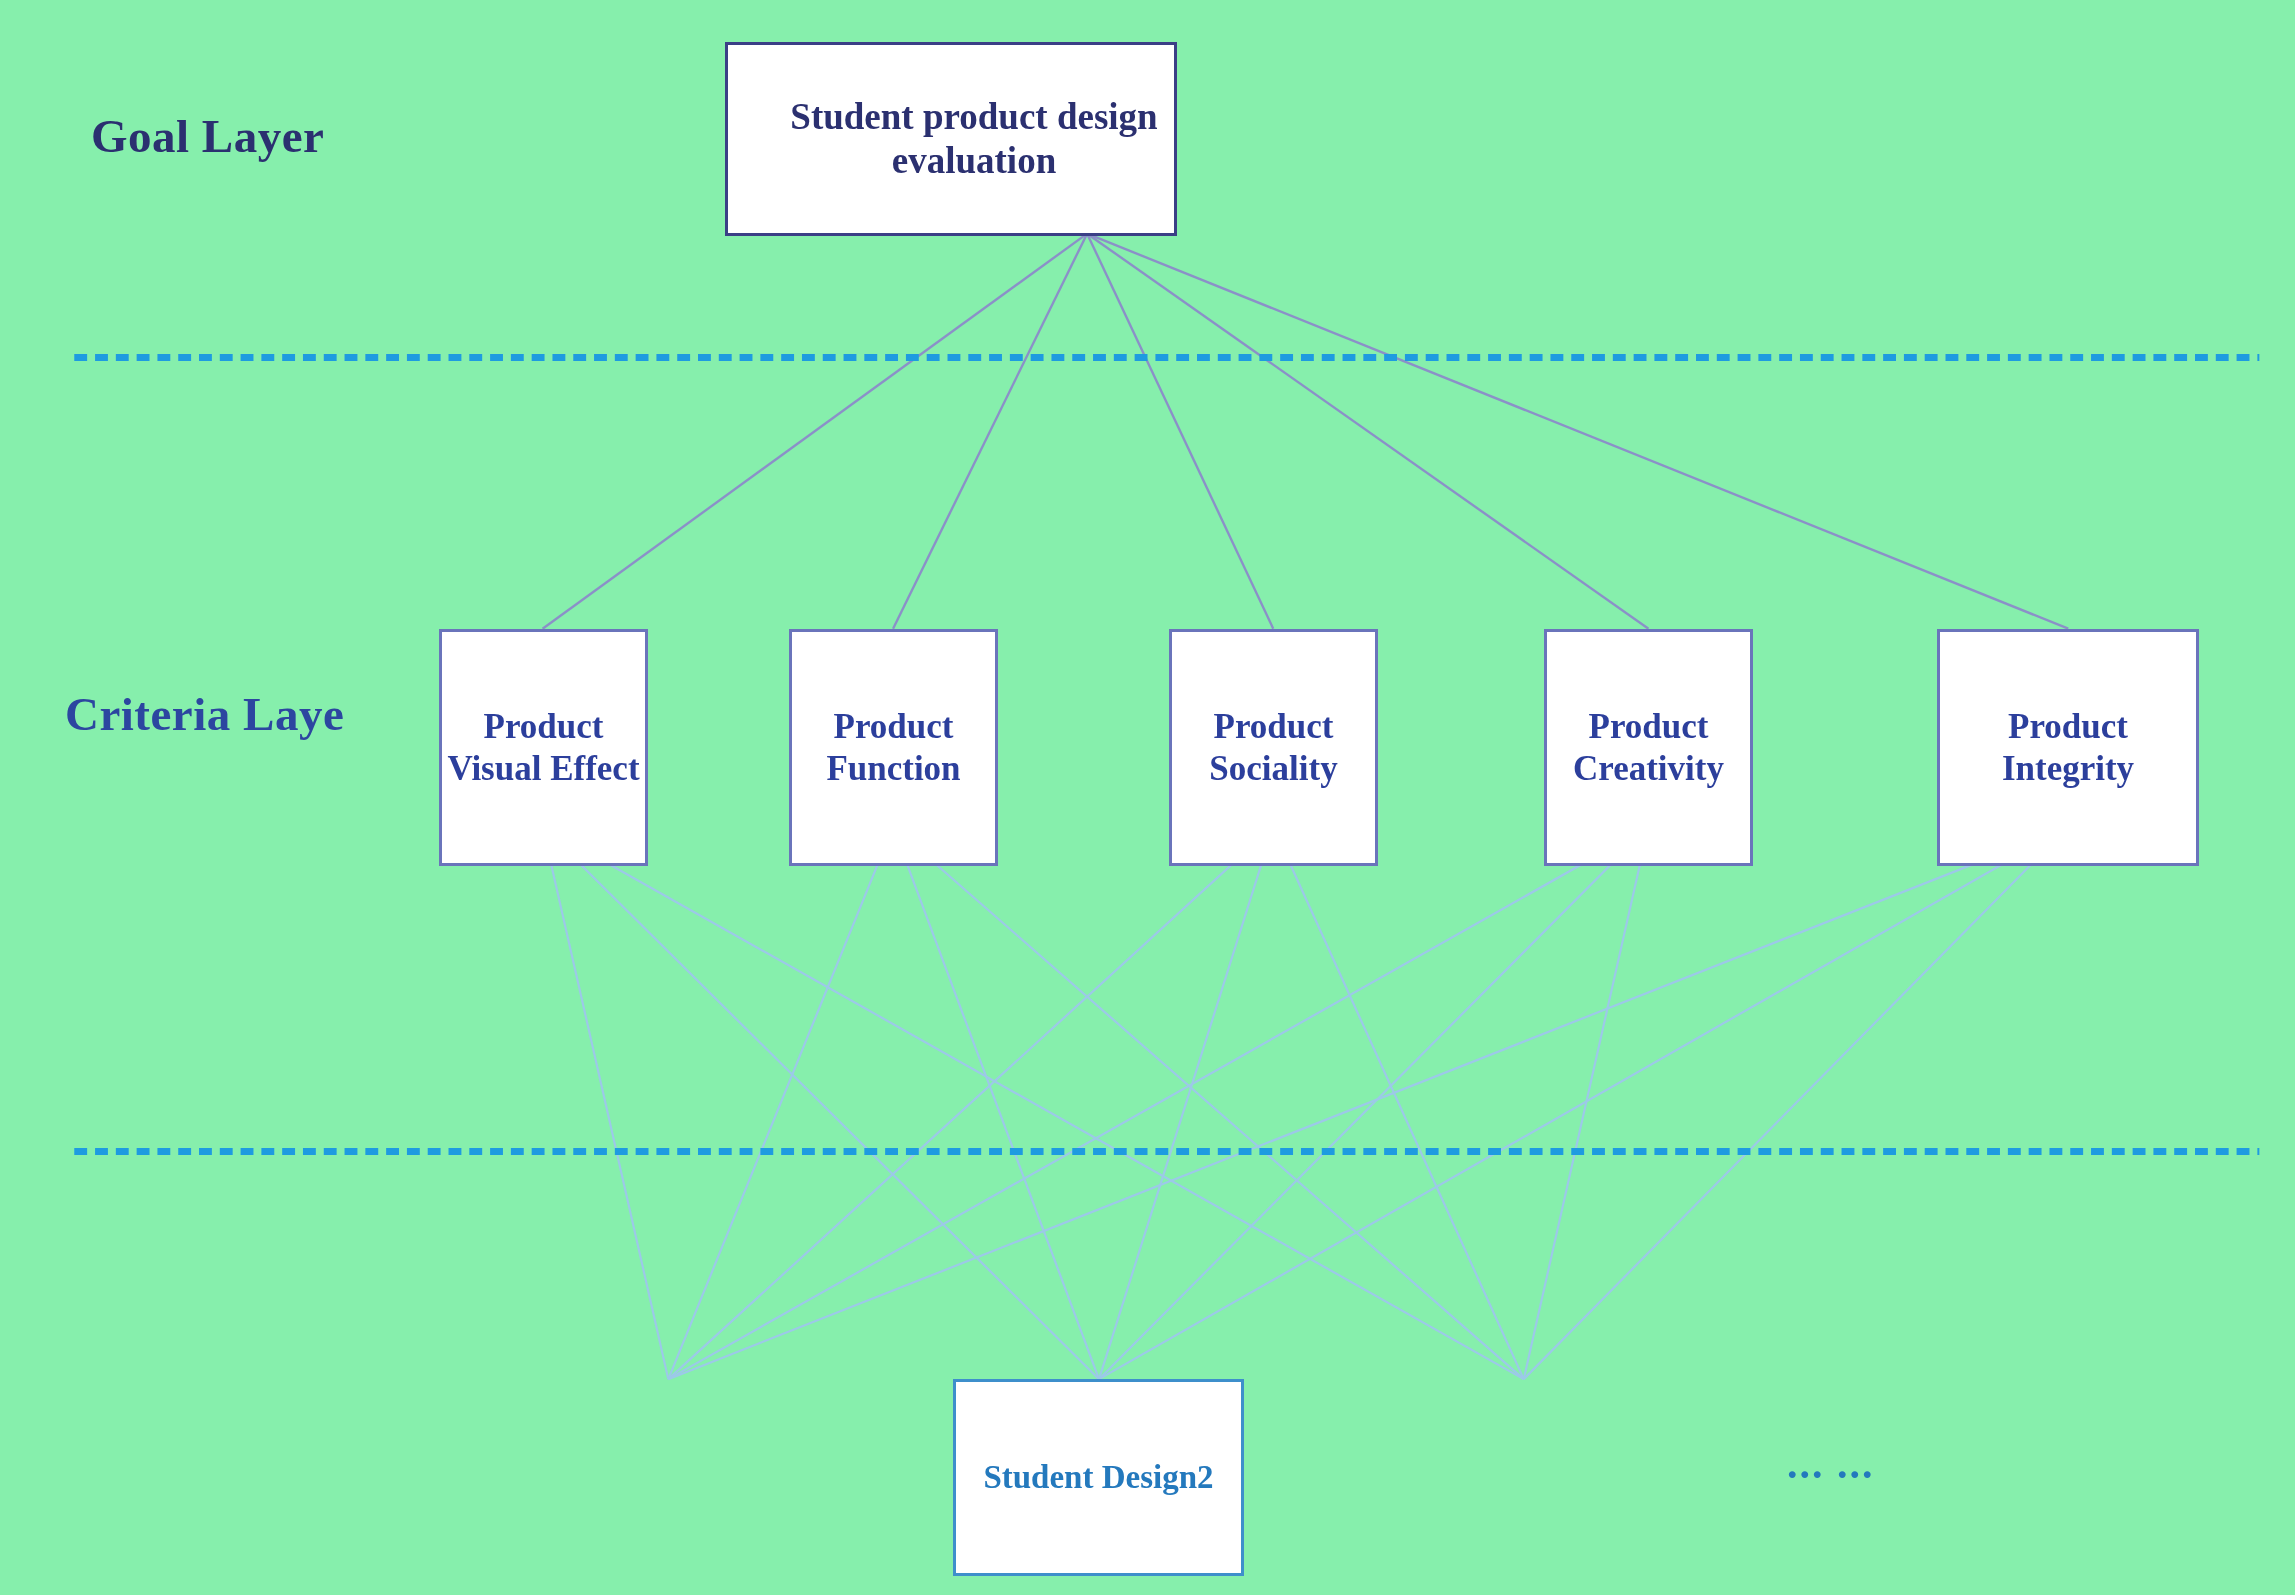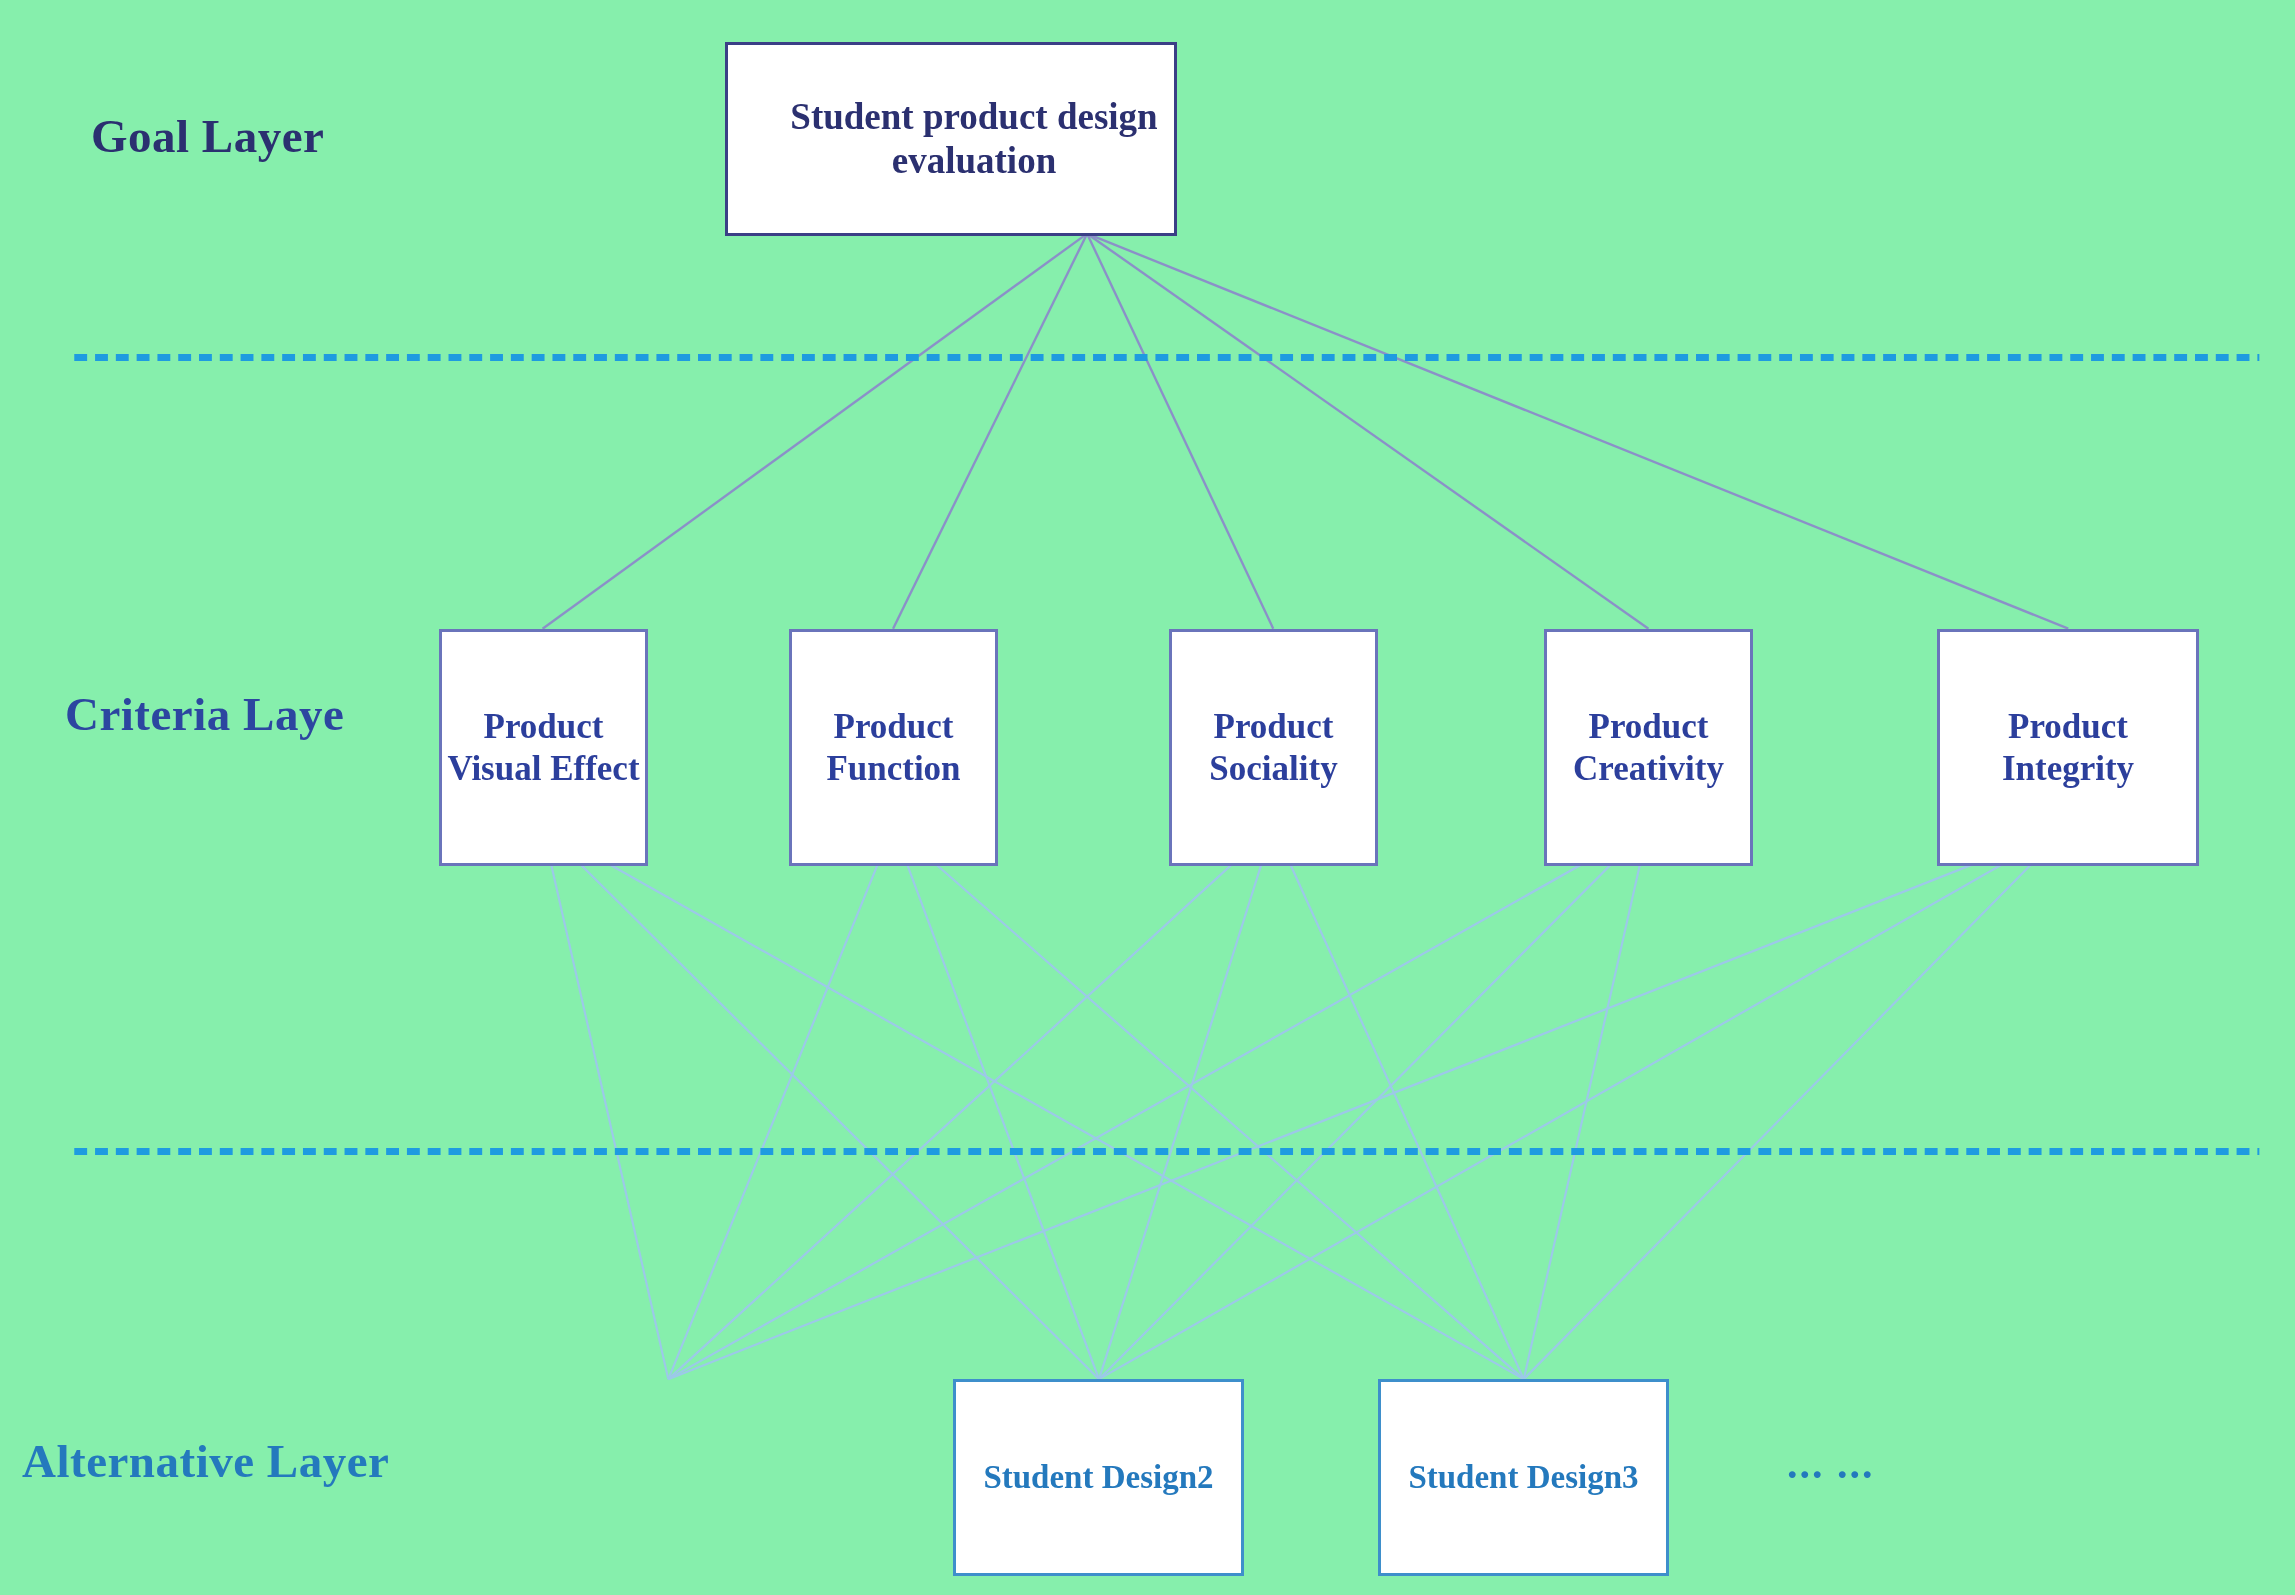--- a/index.html
+++ b/index.html
@@ -156,21 +156,20 @@
     <g id="dividers-group">
         <line x1="75" y1="361" x2="2282" y2="361" stroke="#1e9be0" stroke-width="7" stroke-dasharray="13 8" stroke-linecap="butt"></line>
         <line x1="75" y1="1163" x2="2282" y2="1163" stroke="#1e9be0" stroke-width="7" stroke-dasharray="13 8" stroke-linecap="butt"></line>
       </g>
   </svg>
 
   <div class="layer-label" id="label-goal">Goal Layer</div>
 
   <div class="layer-label" id="label-criteria">Criteria  Laye</div>
 
-  <div class="layer-label" id="label-alternative">Alternative Layer</div>
 
   <div class="node-box" id="goal-node">
     <span class="node-label">Student product design evaluation</span>
   </div>
 
   <div class="node-box criteria-node" id="criteria-node-0">
     <span class="node-label">Product
 Visual Effect</span>
   </div>
   <div class="node-box criteria-node" id="criteria-node-1">
@@ -186,20 +185,17 @@
 Creativity</span>
   </div>
   <div class="node-box criteria-node" id="criteria-node-4">
     <span class="node-label">Product
 Integrity</span>
   </div>
 
   <div class="node-box alternative-node" id="alternative-node-1">
     <span class="node-label">Student Design2</span>
   </div>
-  <div class="node-box alternative-node" id="alternative-node-2">
-    <span class="node-label">Student Design3</span>
-  </div>
 
   <div id="alternative-ellipsis">... ...</div>
 
 </div>
 
 
 </body></html>

